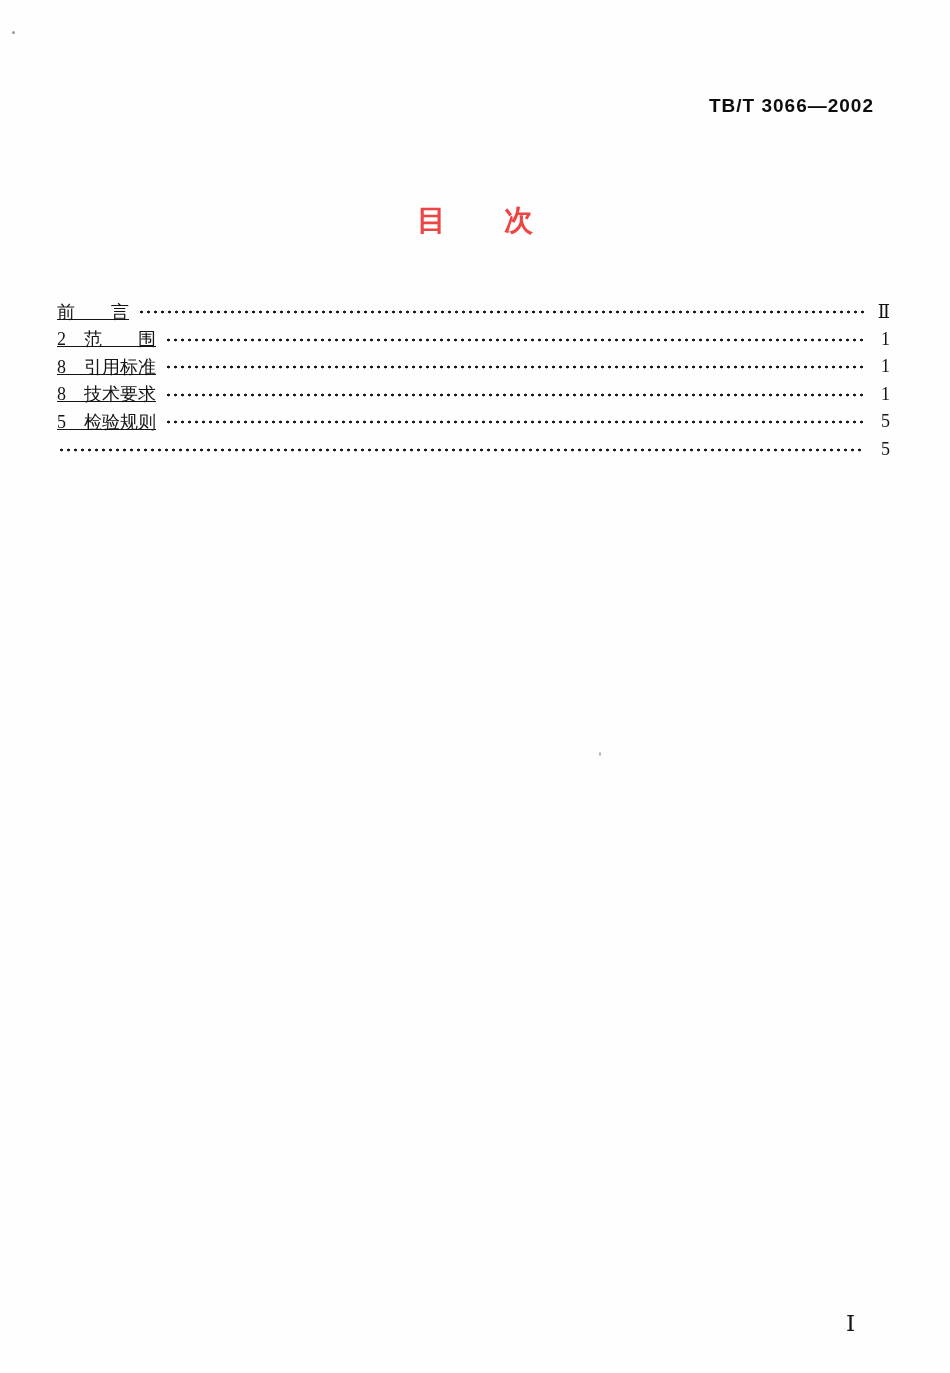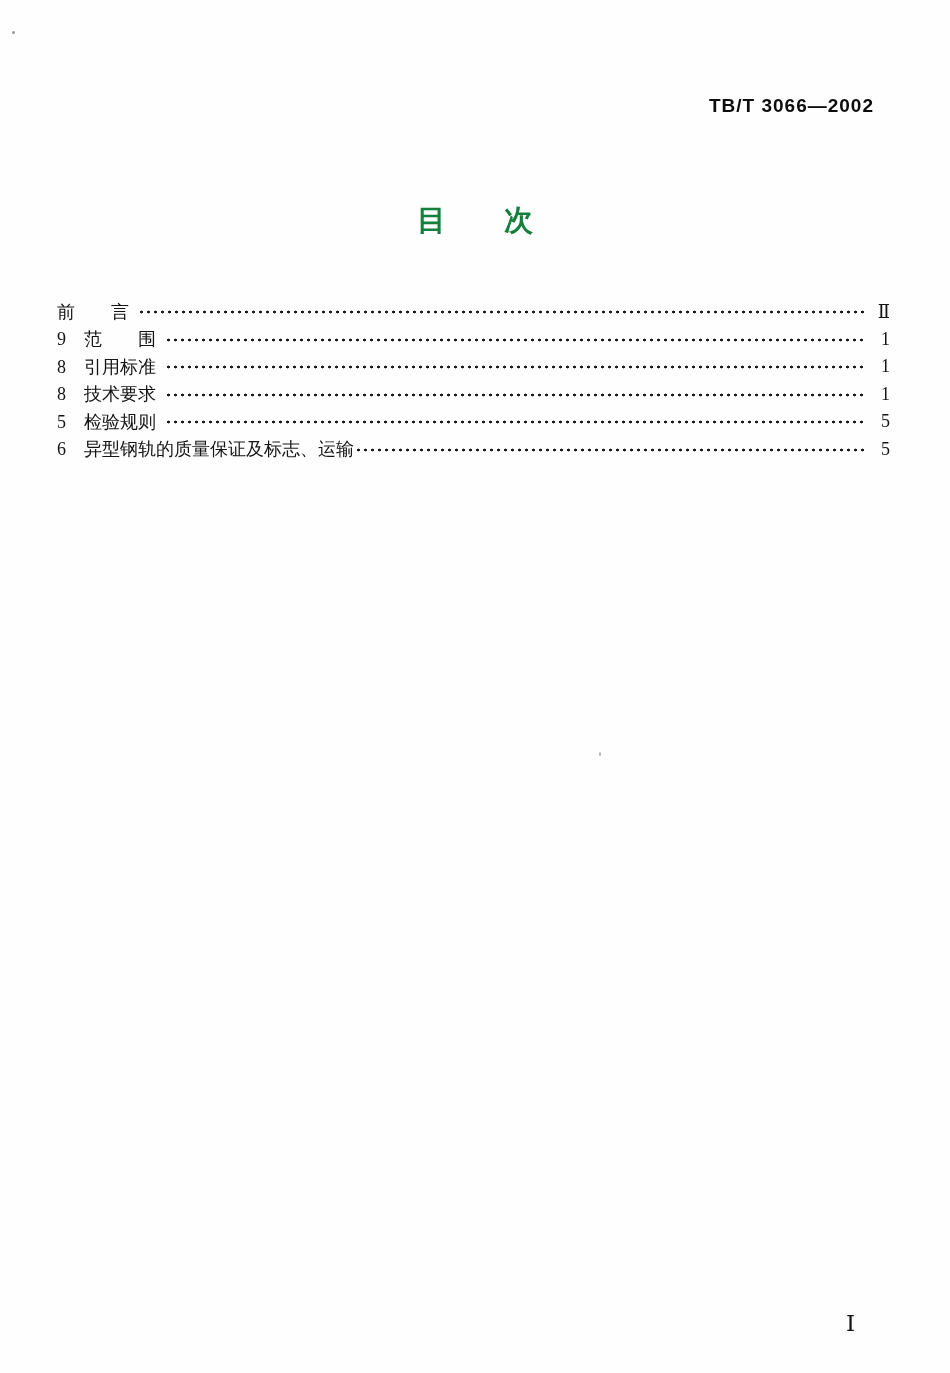--- a/index.html
+++ b/index.html
@@ -25,36 +25,36 @@
 
   .doc-title {
     position: absolute;
     top: 201px; left: 0;
     width: 100%;
     text-align: center;
     font-family: "Liberation Sans", "DejaVu Sans", sans-serif;
     font-weight: 700;
     font-size: 29px;
     white-space: pre;
-    color: #15803d;
+    color: #ef4444;
   }
 
   .toc {
     position: absolute;
     left: 57px; top: 298px;
     width: 833px;
   }
   .toc-row {
     display: flex;
     align-items: center;
     height: 27.5px;
     font-size: 18px;
     color: #141414;
   }
-  .toc-label { white-space: pre; flex: 0 0 auto; }
+  .toc-label { white-space: pre; flex: 0 0 auto; text-decoration: underline; }
   .toc-leader {
     flex: 1 1 auto;
     align-self: stretch;
     margin: 0 6px 0 9px;
     background-image: radial-gradient(circle, #1c1c1c 1.2px, rgba(0,0,0,0) 1.7px);
     background-size: 7px 8px;
     background-repeat: repeat-x;
     background-position: 0 52%;
   }
   .toc-row:last-child .toc-leader { margin-left: 1px; }
@@ -85,41 +85,40 @@
 
   <div class="doc-title">目　　次</div>
 
   <div class="toc" id="toc">
       <div class="toc-row">
         <span class="toc-label">前　　言</span>
         <span class="toc-leader"></span>
         <span class="toc-page">Ⅱ</span>
       </div>
       <div class="toc-row">
-        <span class="toc-label">9　范　　围</span>
+        <span class="toc-label">2　范　　围</span>
         <span class="toc-leader"></span>
         <span class="toc-page">1</span>
       </div>
       <div class="toc-row">
         <span class="toc-label">8　引用标准</span>
         <span class="toc-leader"></span>
         <span class="toc-page">1</span>
       </div>
       <div class="toc-row">
         <span class="toc-label">8　技术要求</span>
         <span class="toc-leader"></span>
         <span class="toc-page">1</span>
       </div>
       <div class="toc-row">
         <span class="toc-label">5　检验规则</span>
         <span class="toc-leader"></span>
         <span class="toc-page">5</span>
       </div>
       <div class="toc-row">
-        <span class="toc-label">6　异型钢轨的质量保证及标志、运输</span>
         <span class="toc-leader"></span>
         <span class="toc-page">5</span>
       </div>
     </div>
 
   <div class="footer-num">Ⅰ</div>
 
   <div class="speck speck-a"></div>
   <div class="speck speck-b"></div>
 </div>

